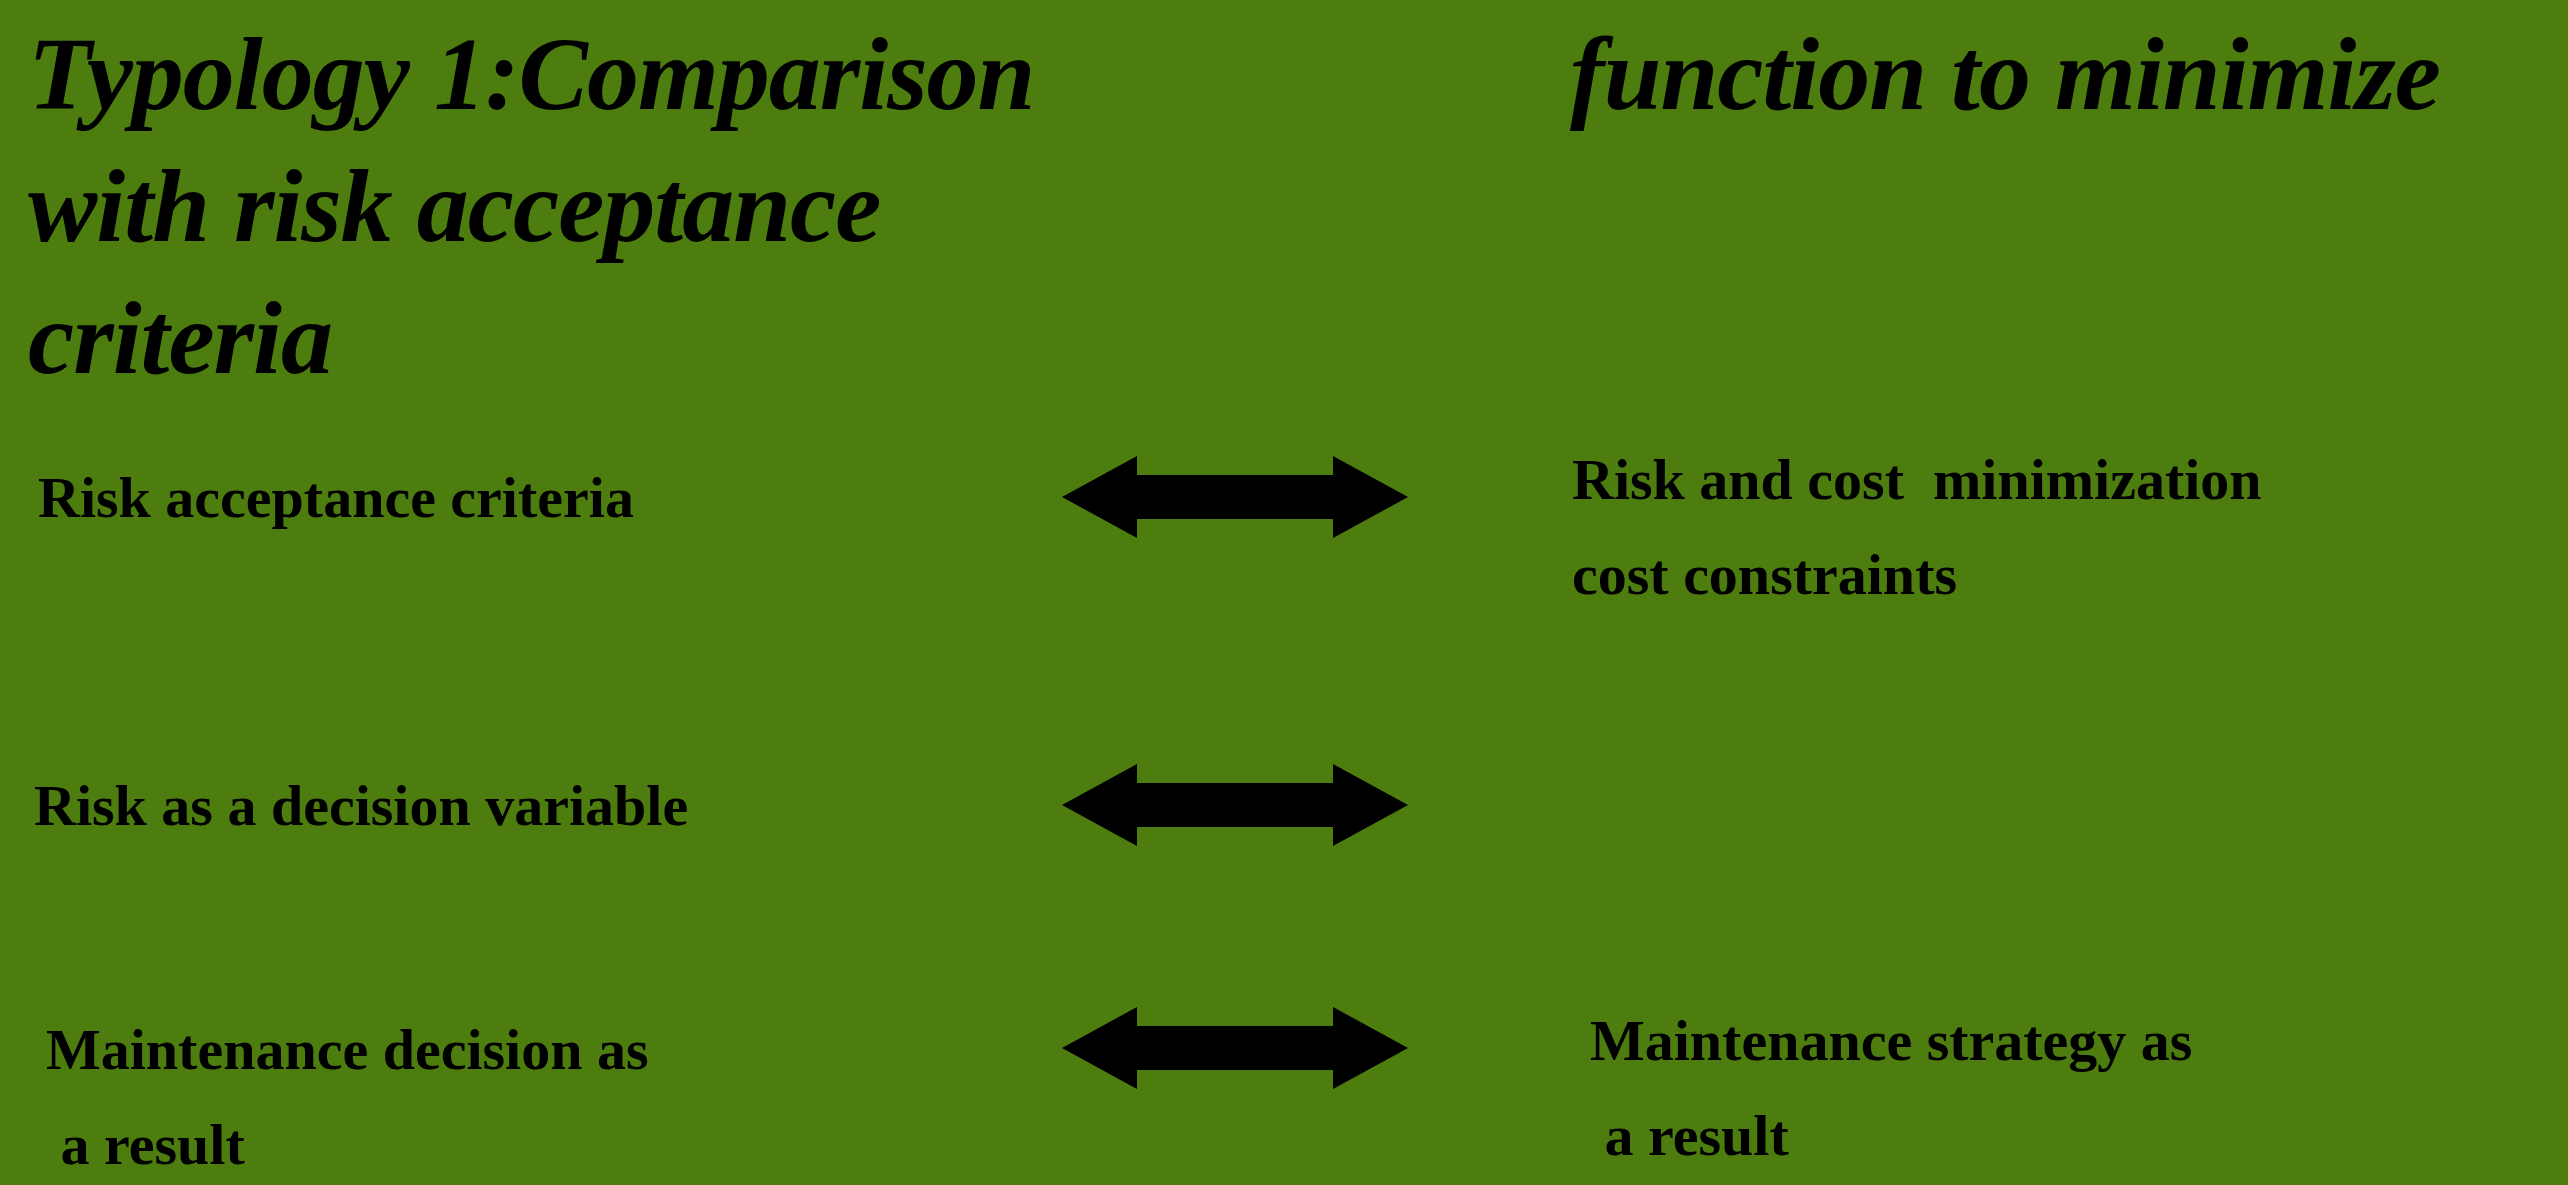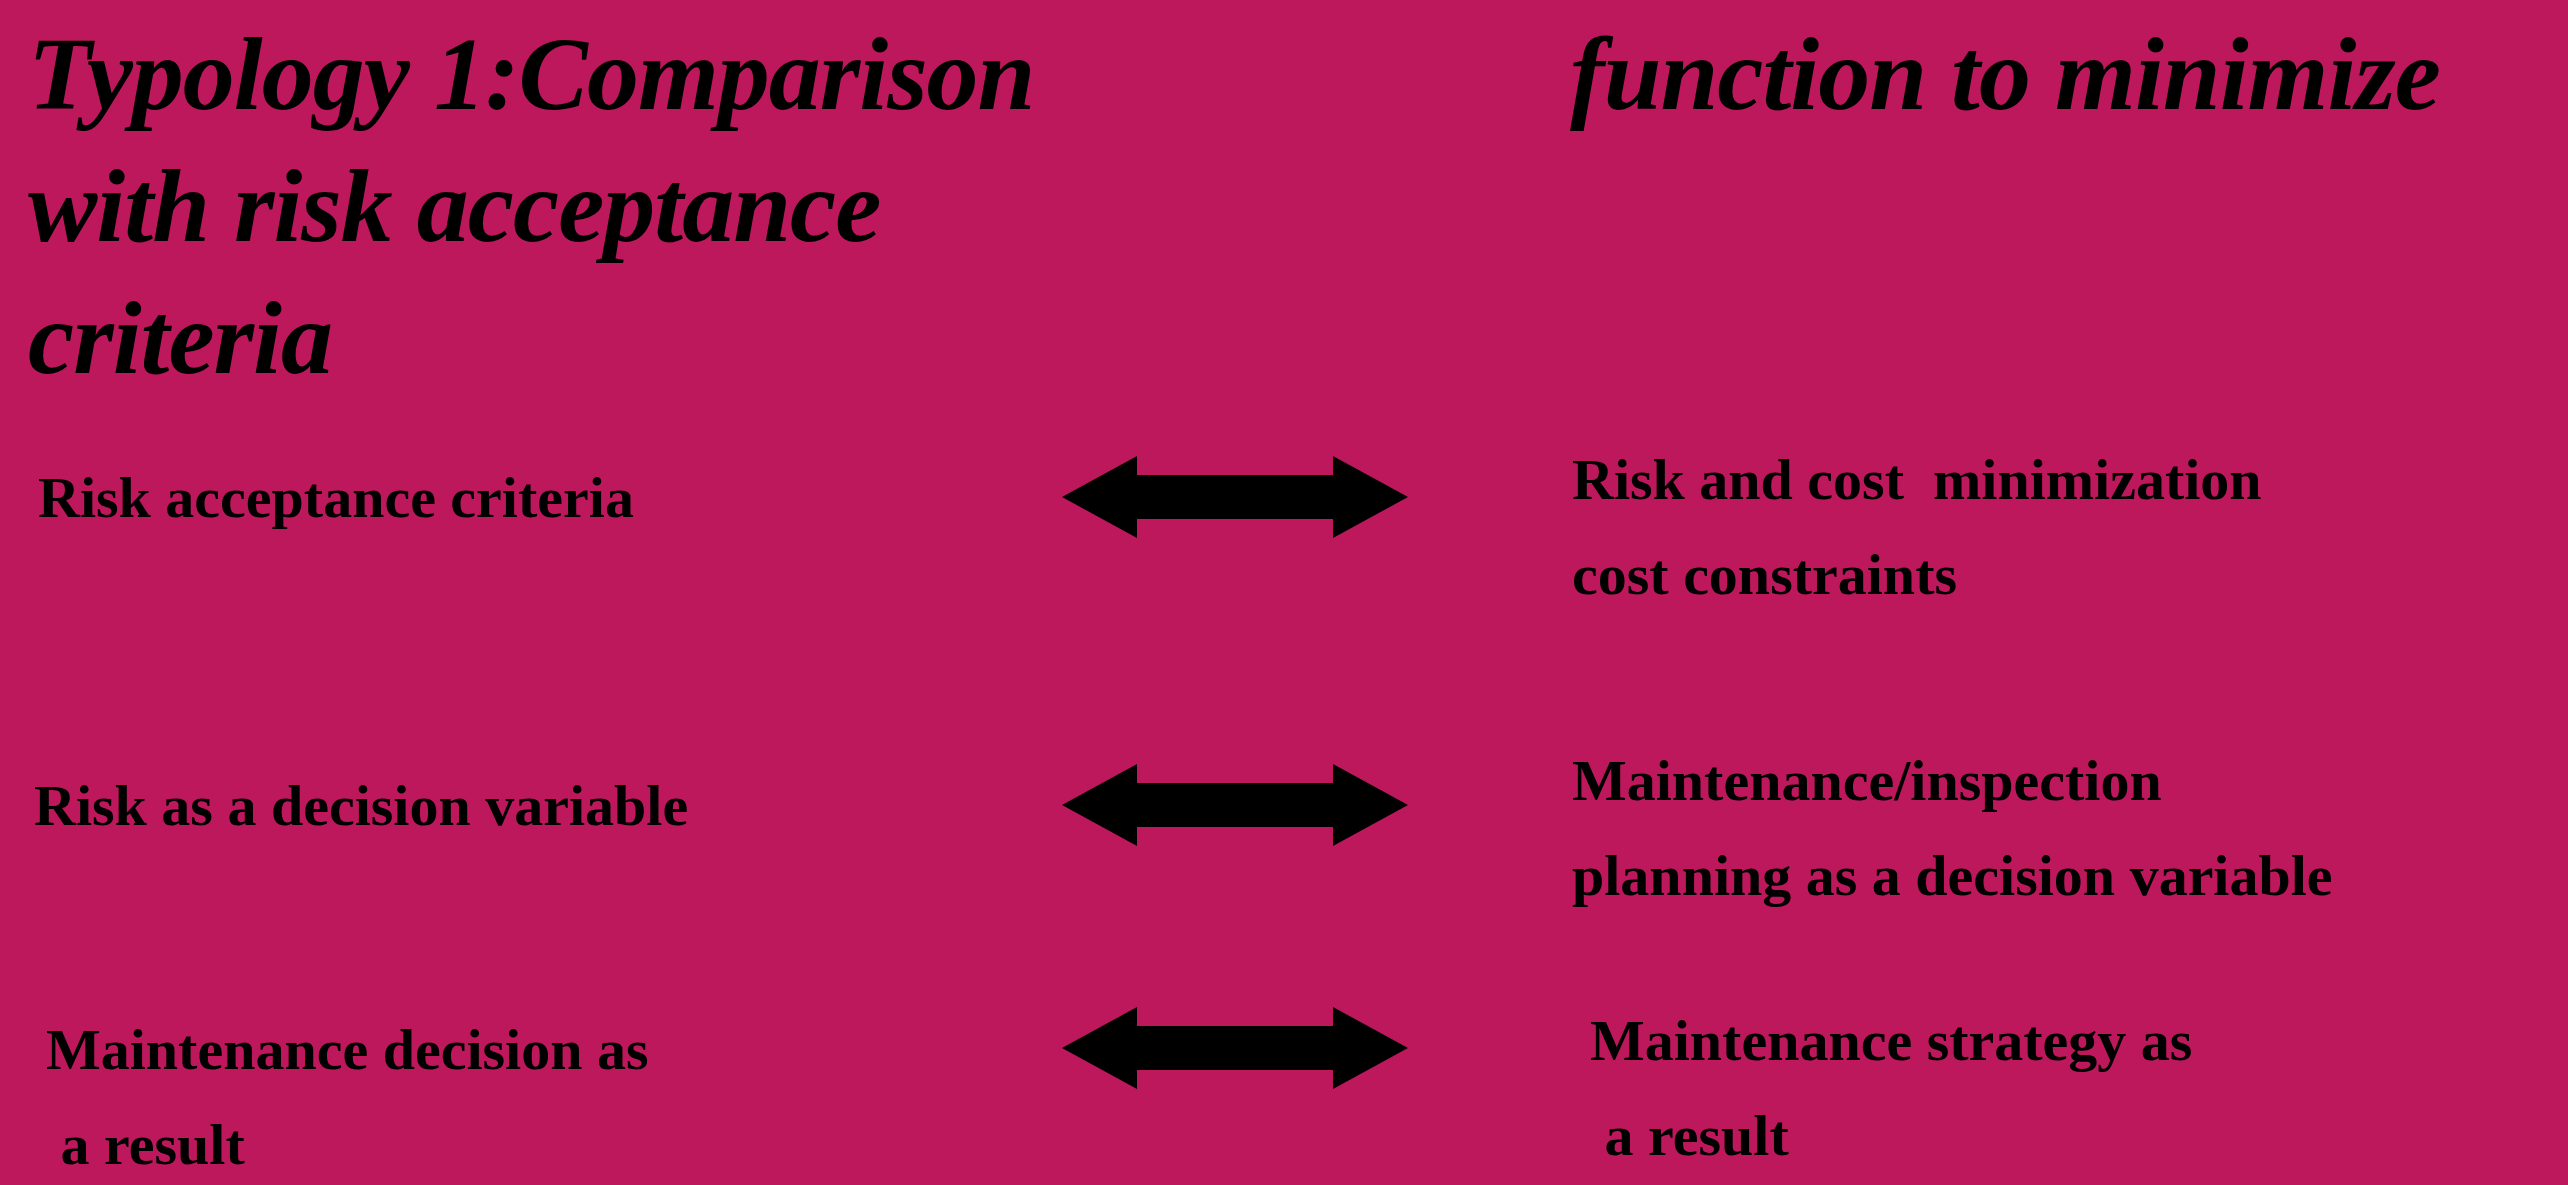--- a/index.html
+++ b/index.html
@@ -1,20 +1,20 @@
 <!DOCTYPE html>
 <html><head>
 <meta charset="utf-8">
 <style>
   html, body { margin: 0; padding: 0; }
   .canvas {
     position: relative;
     width: 2568px;
     height: 1185px;
-    background: #be185d;
+    background: #4d7c0f;
     color: #000000;
     font-family: "Liberation Serif", serif;
     overflow: hidden;
   }
   .title {
     position: absolute;
     font-weight: bold;
     font-style: italic;
     font-size: 104px;
     line-height: 132px;
@@ -70,24 +70,20 @@
     <div class="line">Risk and cost  minimization</div>
     <div class="line">cost constraints</div>
   </div>
 
   <div class="label row2-left">
     <div class="line">Risk as a decision variable</div>
   </div>
   <svg class="arrow arrow2" viewBox="0 0 346 82" preserveAspectRatio="none">
     <polygon points="0,41 75,0 75,19 271,19 271,0 346,41 271,82 271,63 75,63 75,82" fill="#000000"></polygon>
   </svg>
-  <div class="label row2-right">
-    <div class="line">Maintenance/inspection</div>
-    <div class="line">planning as a decision variable</div>
-  </div>
 
   <div class="label row3-left">
     <div class="line">Maintenance decision as</div>
     <div class="line"> a result</div>
   </div>
   <svg class="arrow arrow3" viewBox="0 0 346 82" preserveAspectRatio="none">
     <polygon points="0,41 75,0 75,19 271,19 271,0 346,41 271,82 271,63 75,63 75,82" fill="#000000"></polygon>
   </svg>
   <div class="label row3-right">
     <div class="line">Maintenance strategy as</div>

